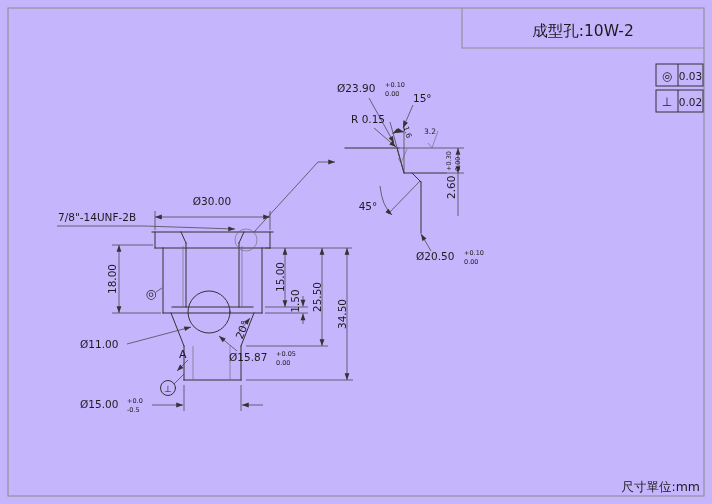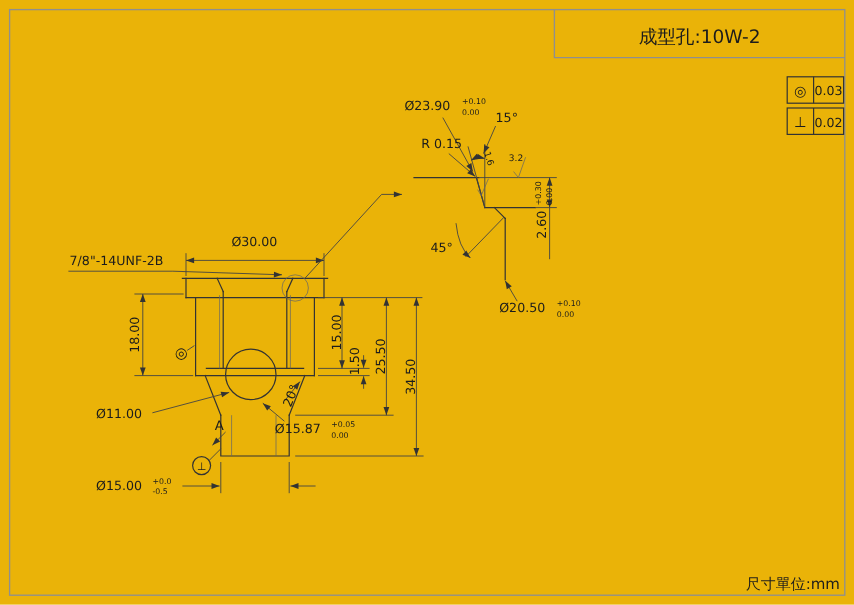--- a/index.html
+++ b/index.html
@@ -1,16 +1,16 @@
 <!DOCTYPE html>
 <html><head>
 <meta charset="utf-8">
 <style>
   html,body{margin:0;padding:0;background:#ffffff;}
-  .page{position:relative;width:712px;height:504px;background:#eab308;overflow:hidden;}
+  .page{position:relative;width:712px;height:504px;background:#c4b5fd;overflow:hidden;}
   svg{position:absolute;left:0;top:0;}
   svg text{fill:#1c1c1c;font-family:"DejaVu Sans","Liberation Sans",sans-serif;}
   .p{stroke:#333;stroke-width:1;fill:none;stroke-linecap:square;}
   .t{stroke:#666;stroke-width:0.6;fill:none;}
   .d{stroke:#444;stroke-width:0.75;fill:none;}
   .frame{stroke:#8f8f8f;stroke-width:1.1;fill:none;}
   .gbox{stroke:#333;stroke-width:1;fill:none;}
   .dim{font-size:10.5px;}
   .tol{font-size:6.5px;}
   .sym{font-size:12px;}

